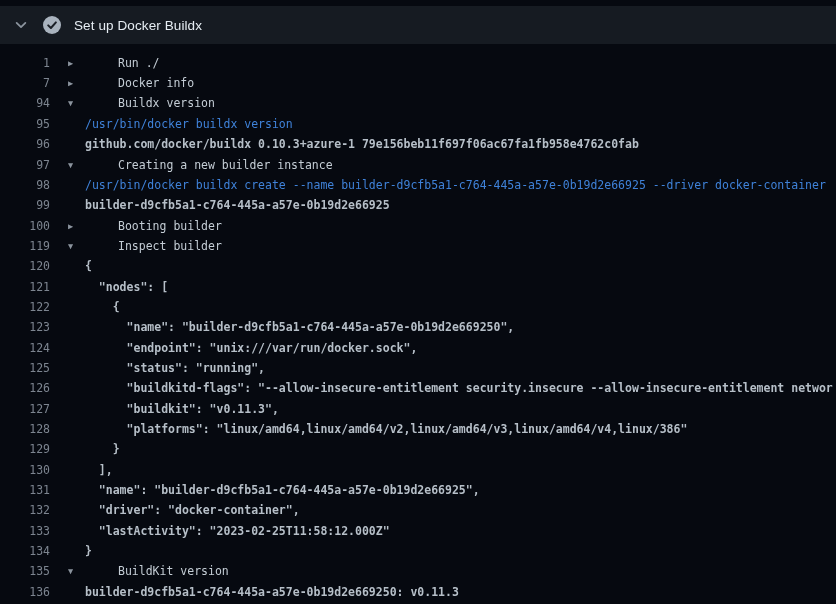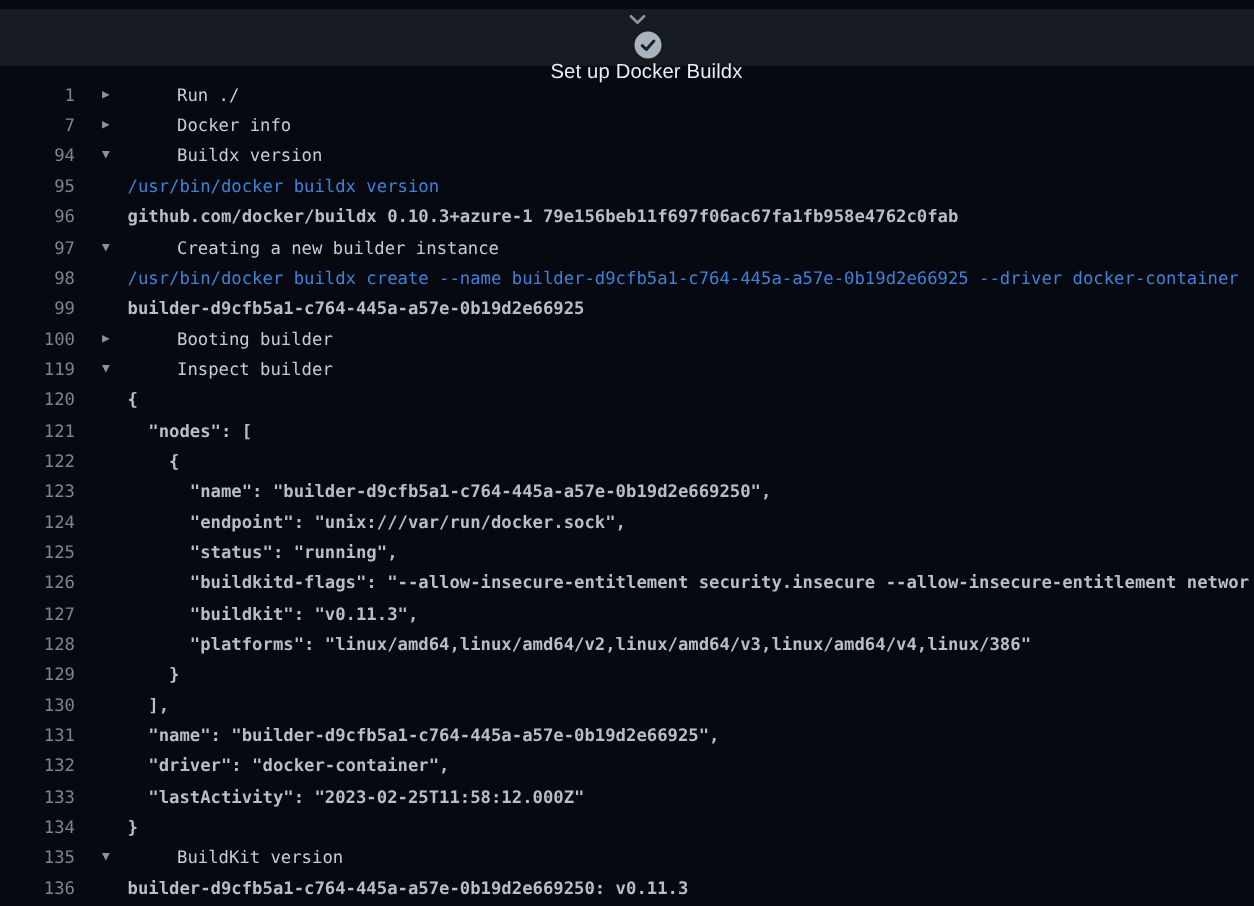--- a/index.html
+++ b/index.html
@@ -10,21 +10,20 @@
     font-family:"Liberation Sans", sans-serif;
   }
   .screen{position:relative;width:836px;height:604px;}
 
   .step-header{
     position:absolute;left:0;top:6px;width:836px;height:38px;
     background:#161b22;
     display:flex;align-items:center;
     box-sizing:border-box;padding-left:14px;
     cursor:pointer;
-    flex-direction:column;
   }
   .chev{width:14px;height:14px;display:inline-flex;align-items:center;justify-content:center;}
   .check{width:20px;height:20px;margin-left:14px;display:inline-flex;}
   .step-title{margin-left:12px;color:#e6edf3;font-size:13.5px;font-weight:400;letter-spacing:.1px;}
 
   .log{
     position:absolute;left:0;top:44px;width:836px;
     padding-top:8.8px;
     font-family:"DejaVu Sans Mono", monospace;
     font-size:11.5px;

